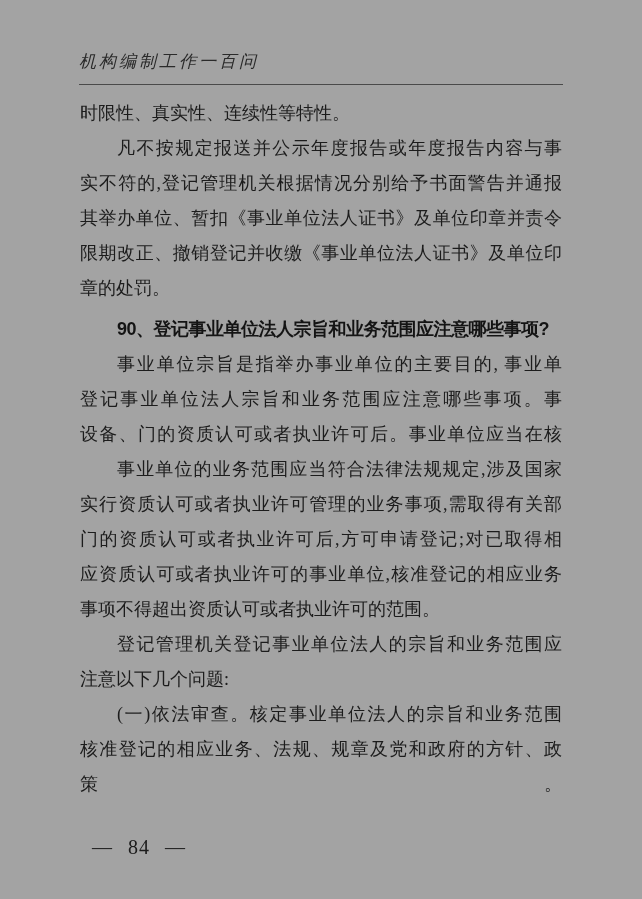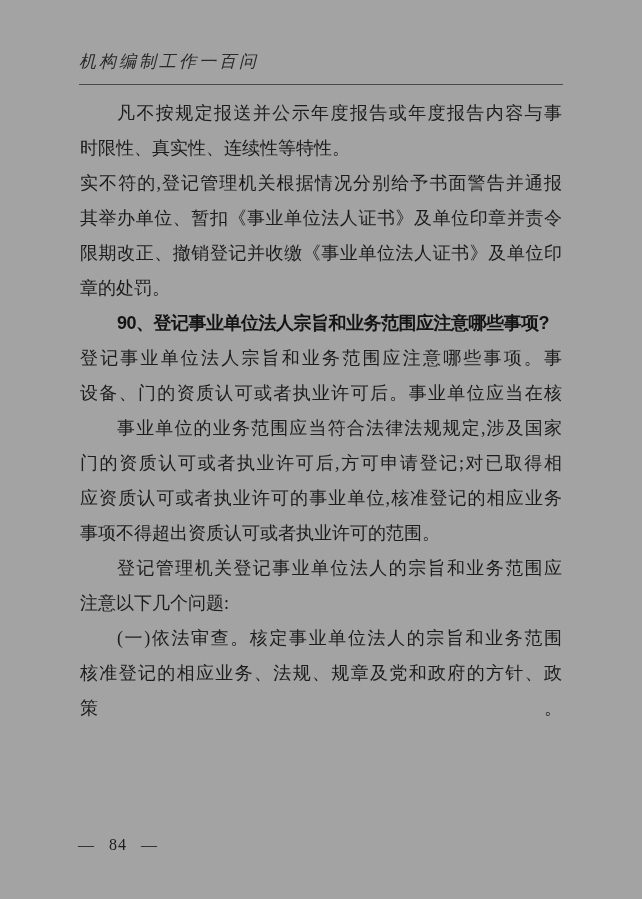--- a/index.html
+++ b/index.html
@@ -48,51 +48,54 @@
   }
   .line.indent {
     padding-left: 37px;
   }
   .line.heading {
     font-family: "Liberation Sans", sans-serif;
     font-weight: bold;
     font-size: 18px;
     letter-spacing: -0.5px;
     color: #141414;
+    margin-top: 6px;
   }
   .page-footer {
     position: absolute;
-    left: 78px;
+    left: 92px;
     top: 836px;
-    font-size: 16px;
+    font-size: 20px;
     letter-spacing: 1px;
     word-spacing: 9px;
     color: #1c1c1c;
   }
 </style>
 </head>
 <body>
 
 <div class="page">
 
   <div class="page-header">
     <span class="header-title">机构编制工作一百问</span>
   </div>
 
   <div class="body-text">
+      <div class="line">时限性、真实性、连续性等特性。</div>
       <div class="line indent justify">凡不按规定报送并公示年度报告或年度报告内容与事</div>
-      <div class="line">时限性、真实性、连续性等特性。</div>
       <div class="line justify">实不符的,登记管理机关根据情况分别给予书面警告并通报</div>
       <div class="line justify">其举办单位、暂扣《事业单位法人证书》及单位印章并责令</div>
       <div class="line justify">限期改正、撤销登记并收缴《事业单位法人证书》及单位印</div>
       <div class="line">章的处罚。</div>
       <div class="line indent heading">90、登记事业单位法人宗旨和业务范围应注意哪些事项?</div>
+      <div class="line indent justify">事业单位宗旨是指举办事业单位的主要目的, 事业单</div>
       <div class="line justify">登记事业单位法人宗旨和业务范围应注意哪些事项。事</div>
       <div class="line justify">设备、门的资质认可或者执业许可后。事业单位应当在核</div>
       <div class="line indent justify">事业单位的业务范围应当符合法律法规规定,涉及国家</div>
+      <div class="line justify">实行资质认可或者执业许可管理的业务事项,需取得有关部</div>
       <div class="line justify">门的资质认可或者执业许可后,方可申请登记;对已取得相</div>
       <div class="line justify">应资质认可或者执业许可的事业单位,核准登记的相应业务</div>
       <div class="line">事项不得超出资质认可或者执业许可的范围。</div>
       <div class="line indent justify">登记管理机关登记事业单位法人的宗旨和业务范围应</div>
       <div class="line">注意以下几个问题:</div>
       <div class="line indent justify">(一)依法审查。核定事业单位法人的宗旨和业务范围</div>
       <div class="line justify">核准登记的相应业务、法规、规章及党和政府的方针、政策。</div>
     </div>
 
   <div class="page-footer">— 84 —</div>

